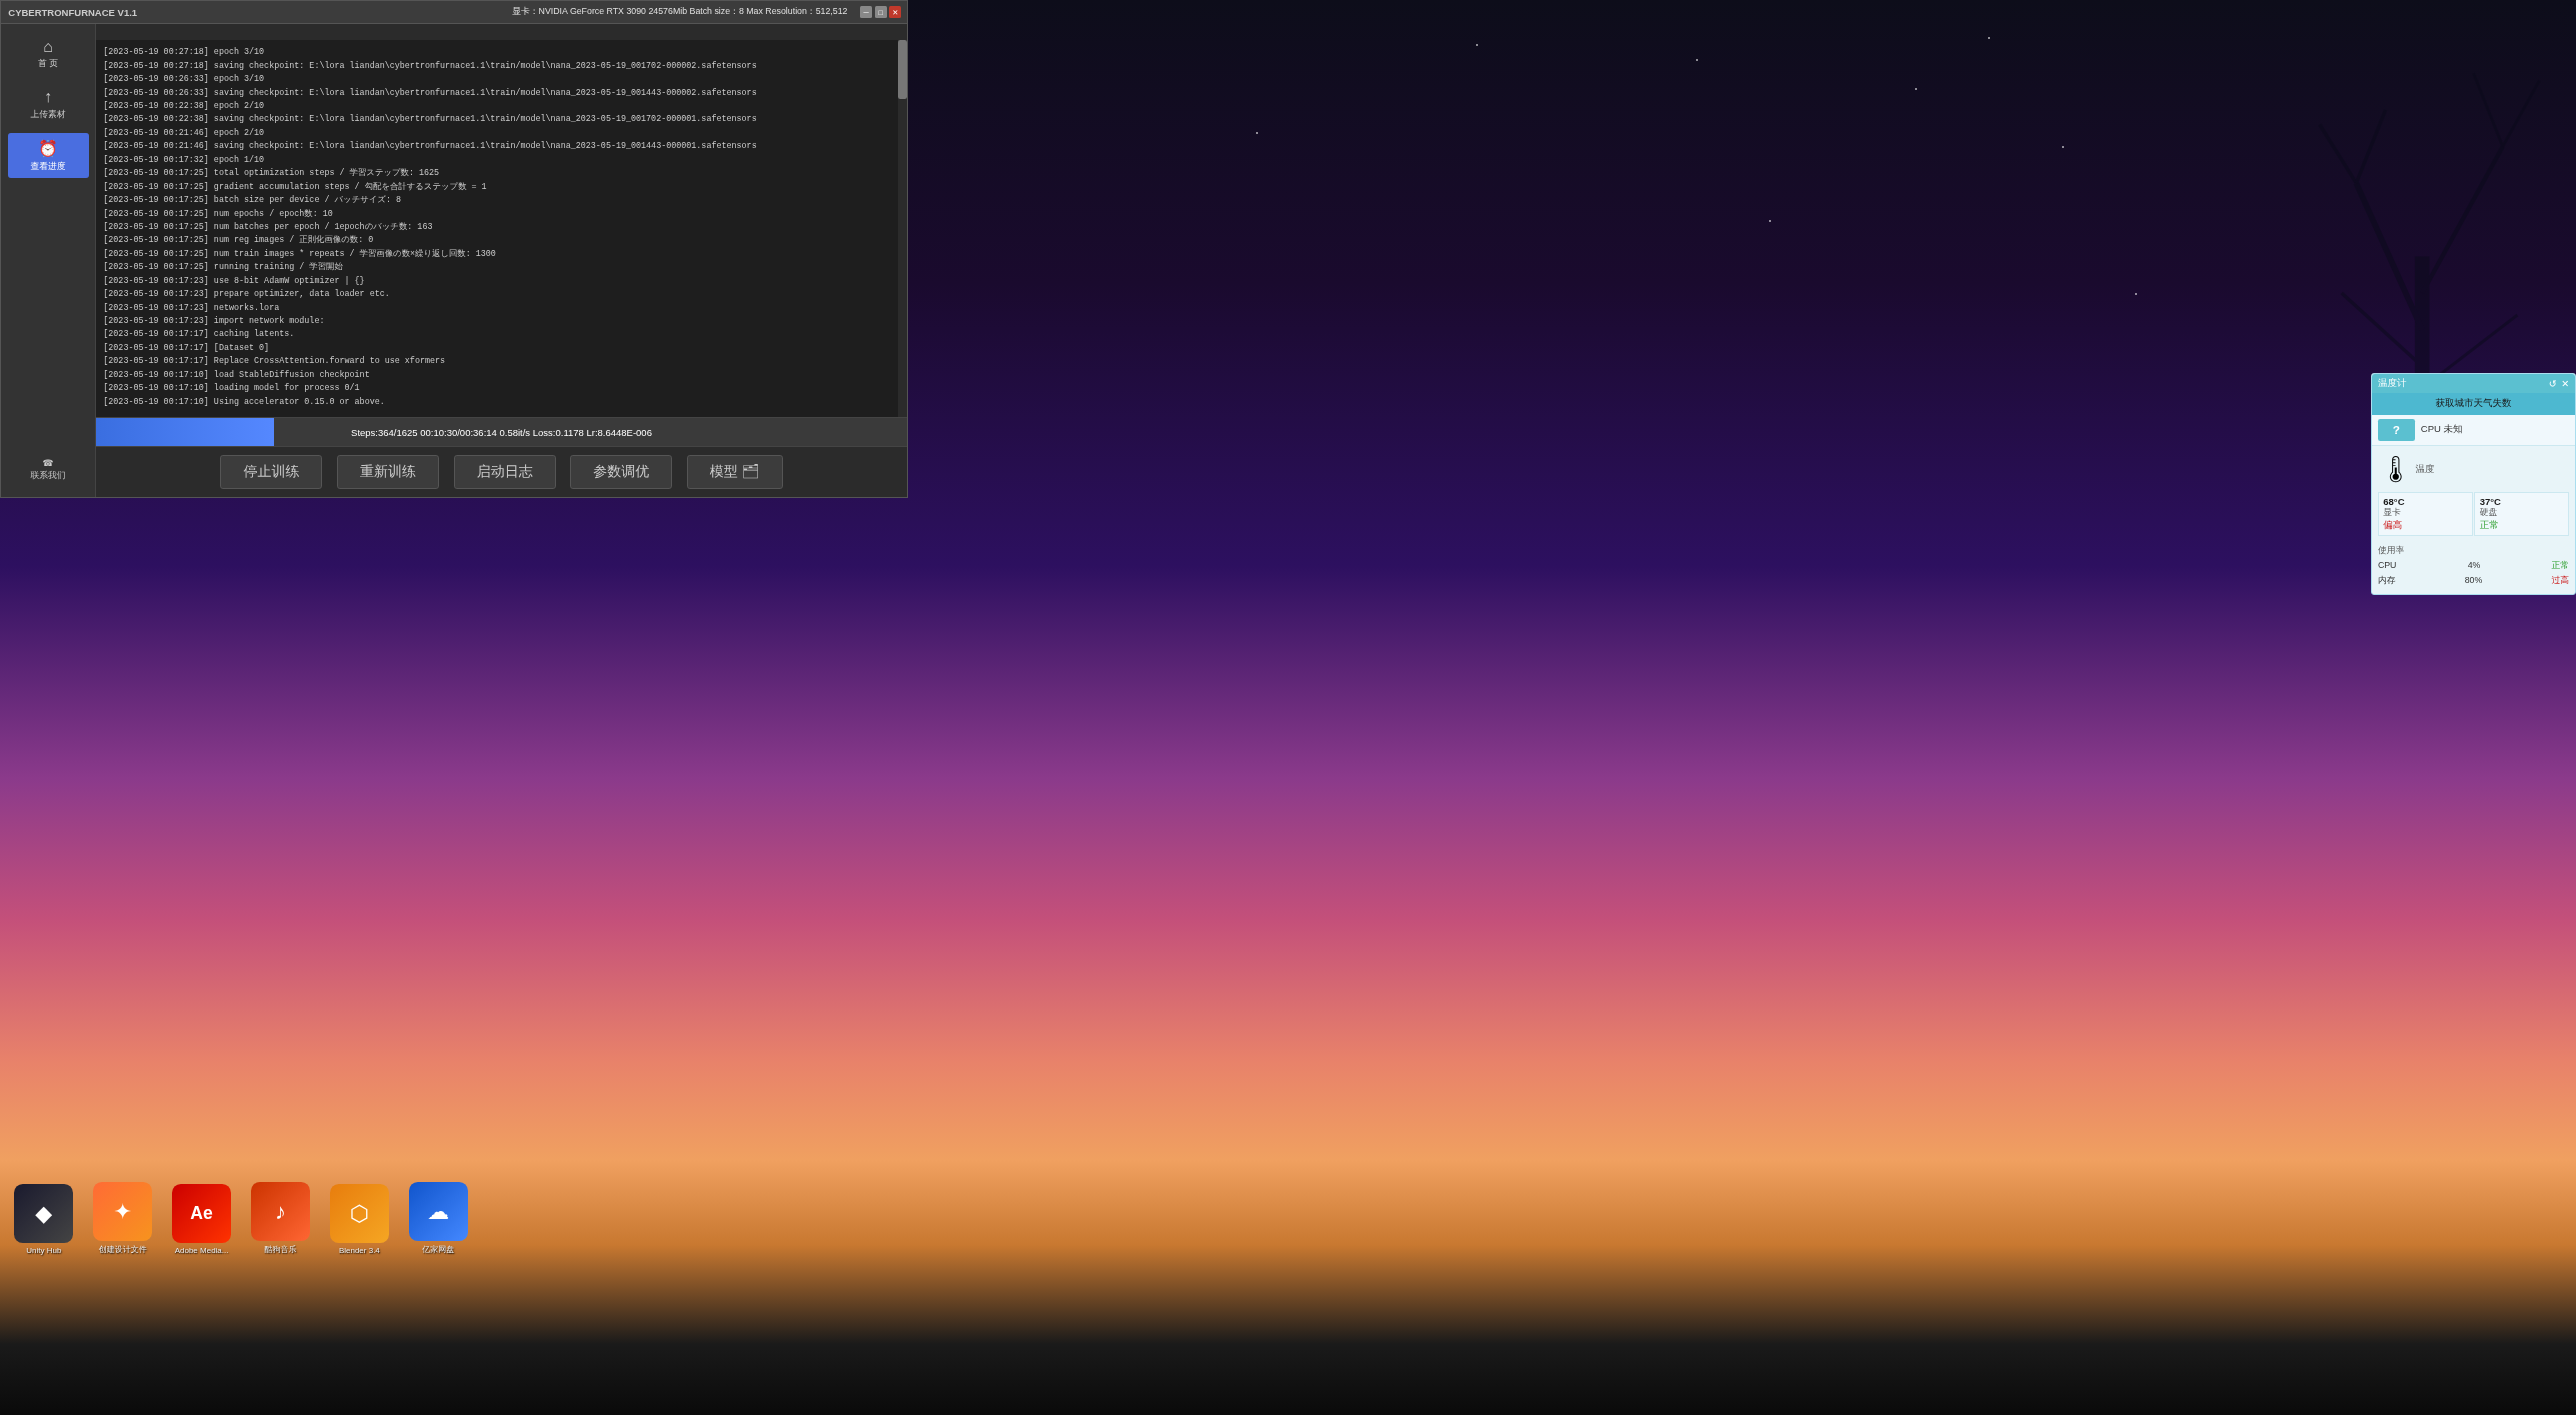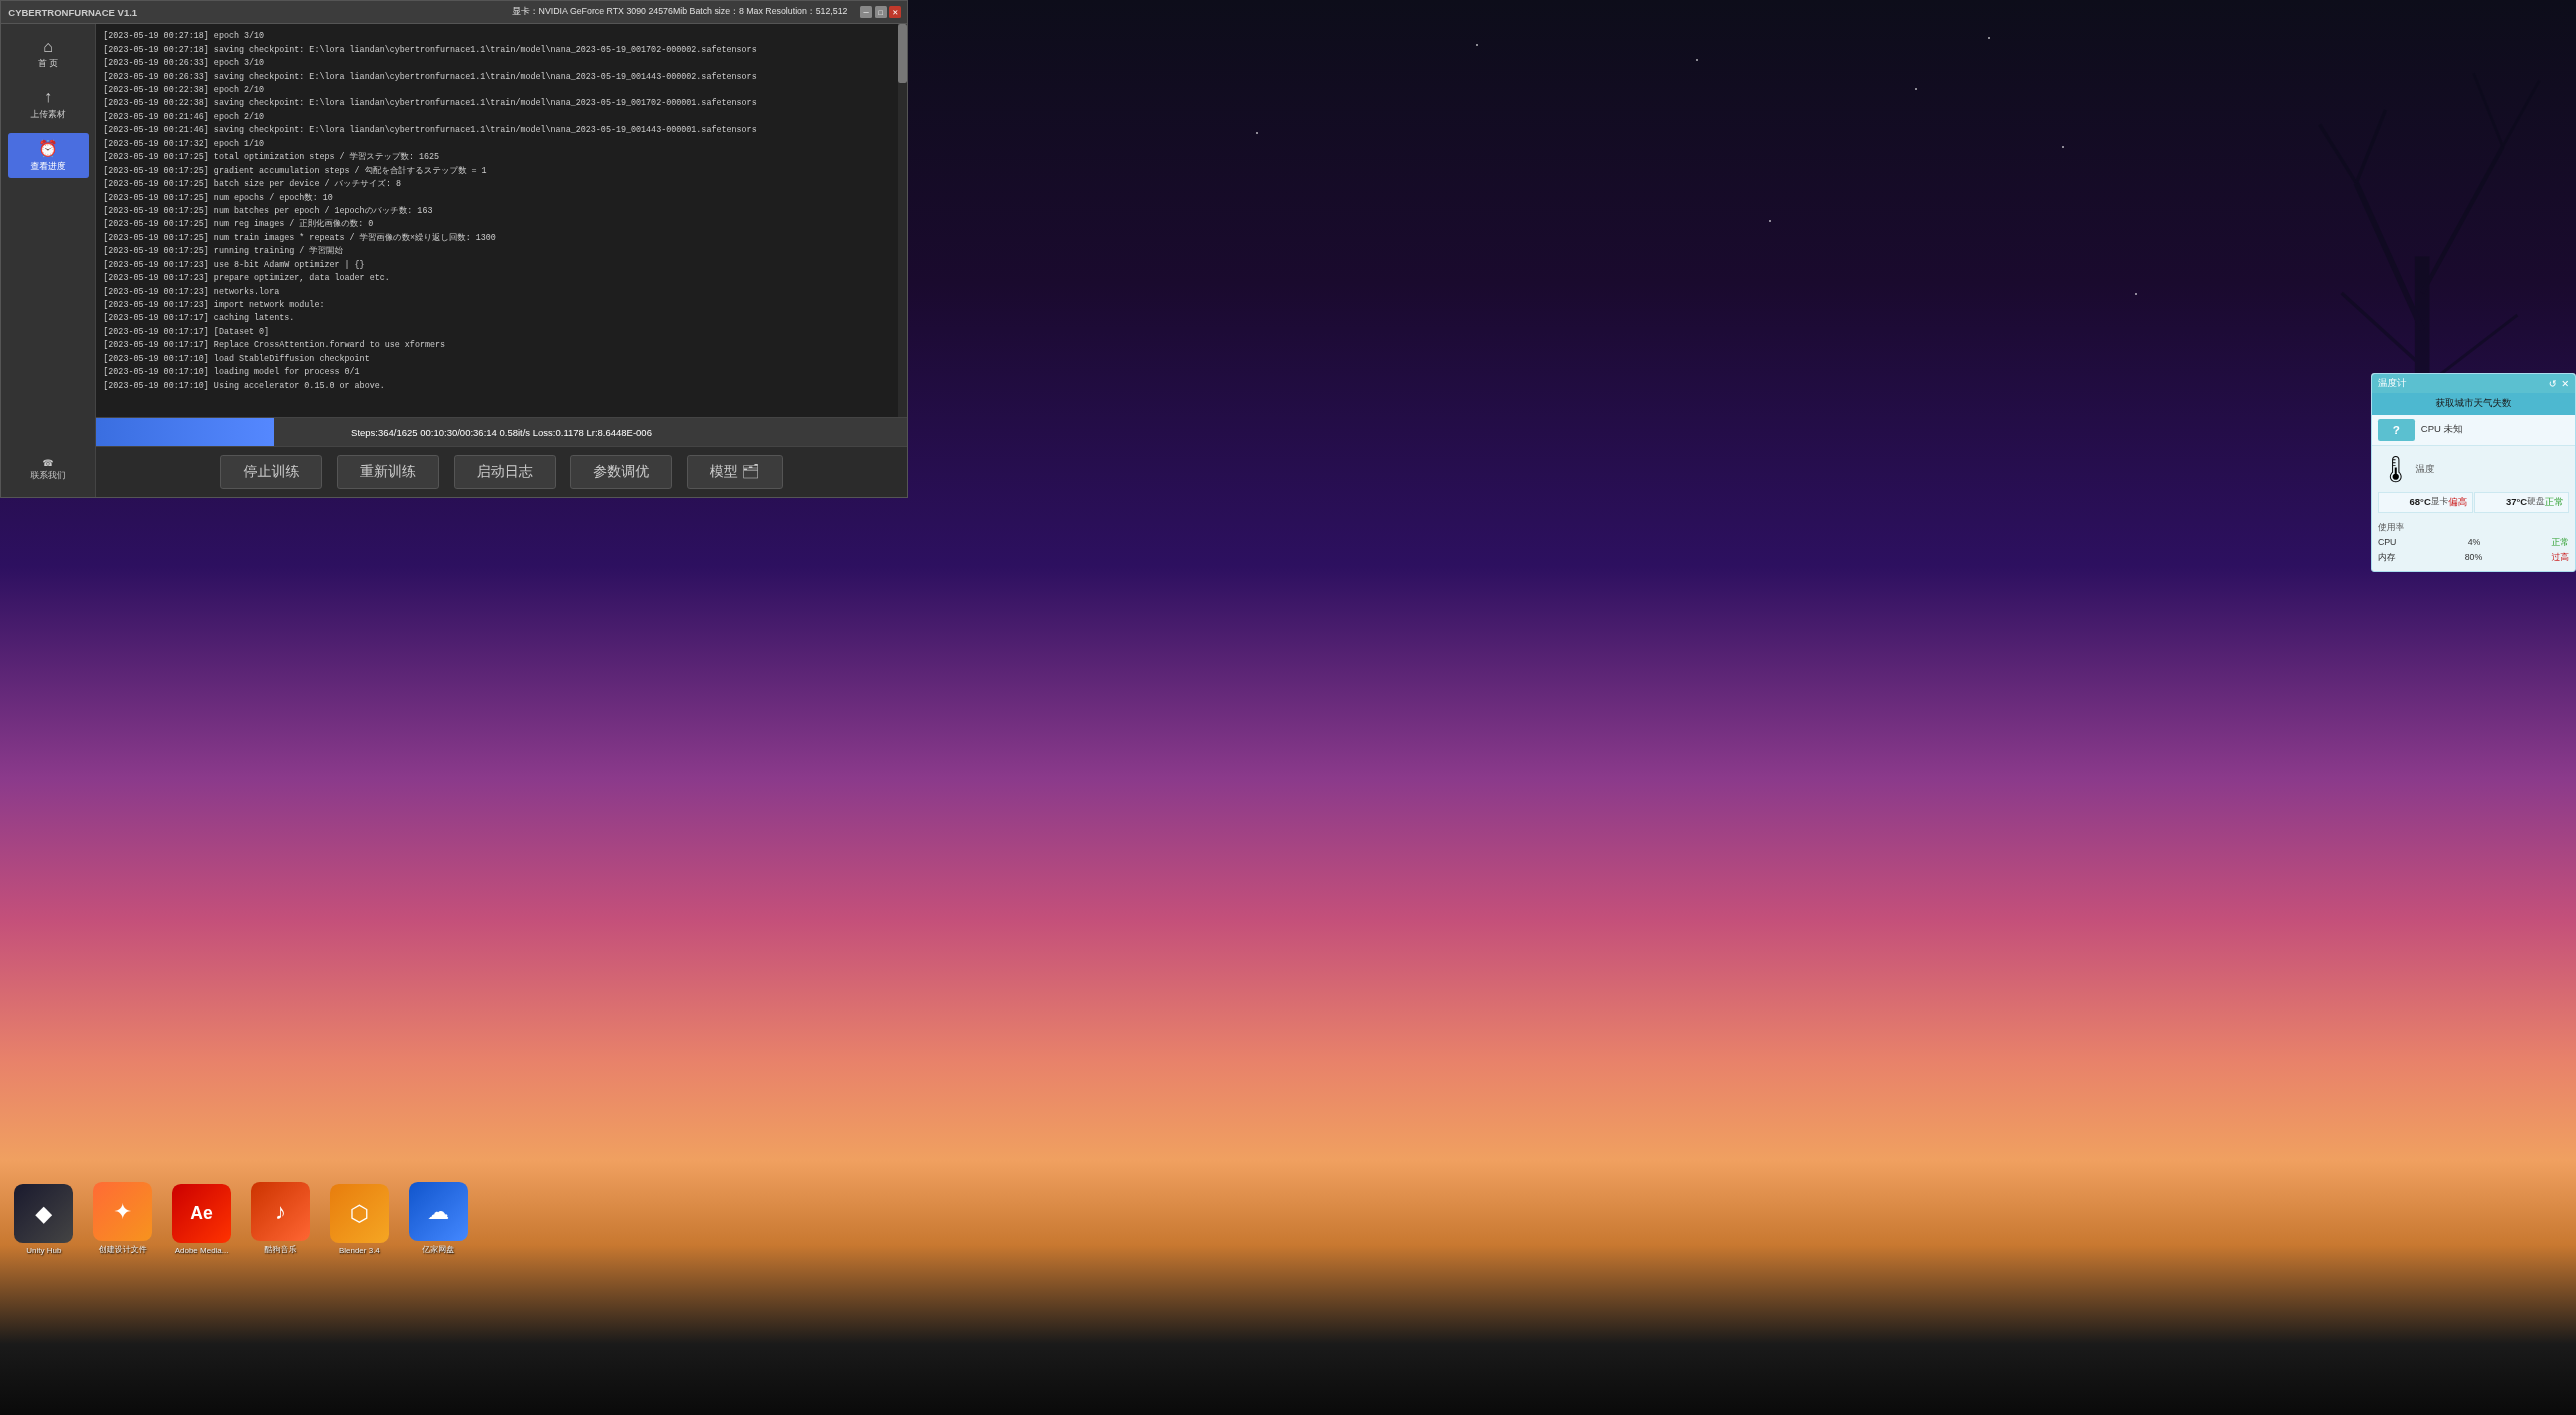--- a/index.html
+++ b/index.html
@@ -184,20 +184,21 @@
     .log-area {
       flex: 1;
       background: #1e1e1e;
       color: #ccc;
       font-family: "Courier New", monospace;
       font-size: 8.4px;
       padding: 5.9px 7.3px;
       overflow-y: auto;
       line-height: 1.6;
       position: relative;
+      margin-top: 16px;
     }
 
     .log-line { white-space: pre-wrap; word-break: break-all; }
 
     .scrollbar-track {
       position: absolute;
       right: 0; top: 0;
       width: 8.8px; height: 100%;
       background: #2b2b2b;
     }
@@ -326,25 +327,26 @@
 
     .temp-grid {
       display: grid;
       grid-template-columns: 1fr 1fr;
       gap: 1.5px;
       padding: 0 5.9px 5.9px;
     }
 
     .temp-row {
       display: flex;
-      justify-content: flex-end;
+      justify-content: flex-start;
       padding: 2.9px 4.4px;
       background: #f0f8fc;
       border: 0.7px solid #cce8f0;
       font-size: 9.5px;
+      flex-direction: column;
     }
 
     .temp-val { color: #1a1a1a; font-weight: bold; }
     .temp-status-normal { color: #2a9d2a; }
     .temp-status-high { color: #cc2222; }
 
     .usage-section {
       padding: 2.9px 5.9px 5.9px;
     }
 

